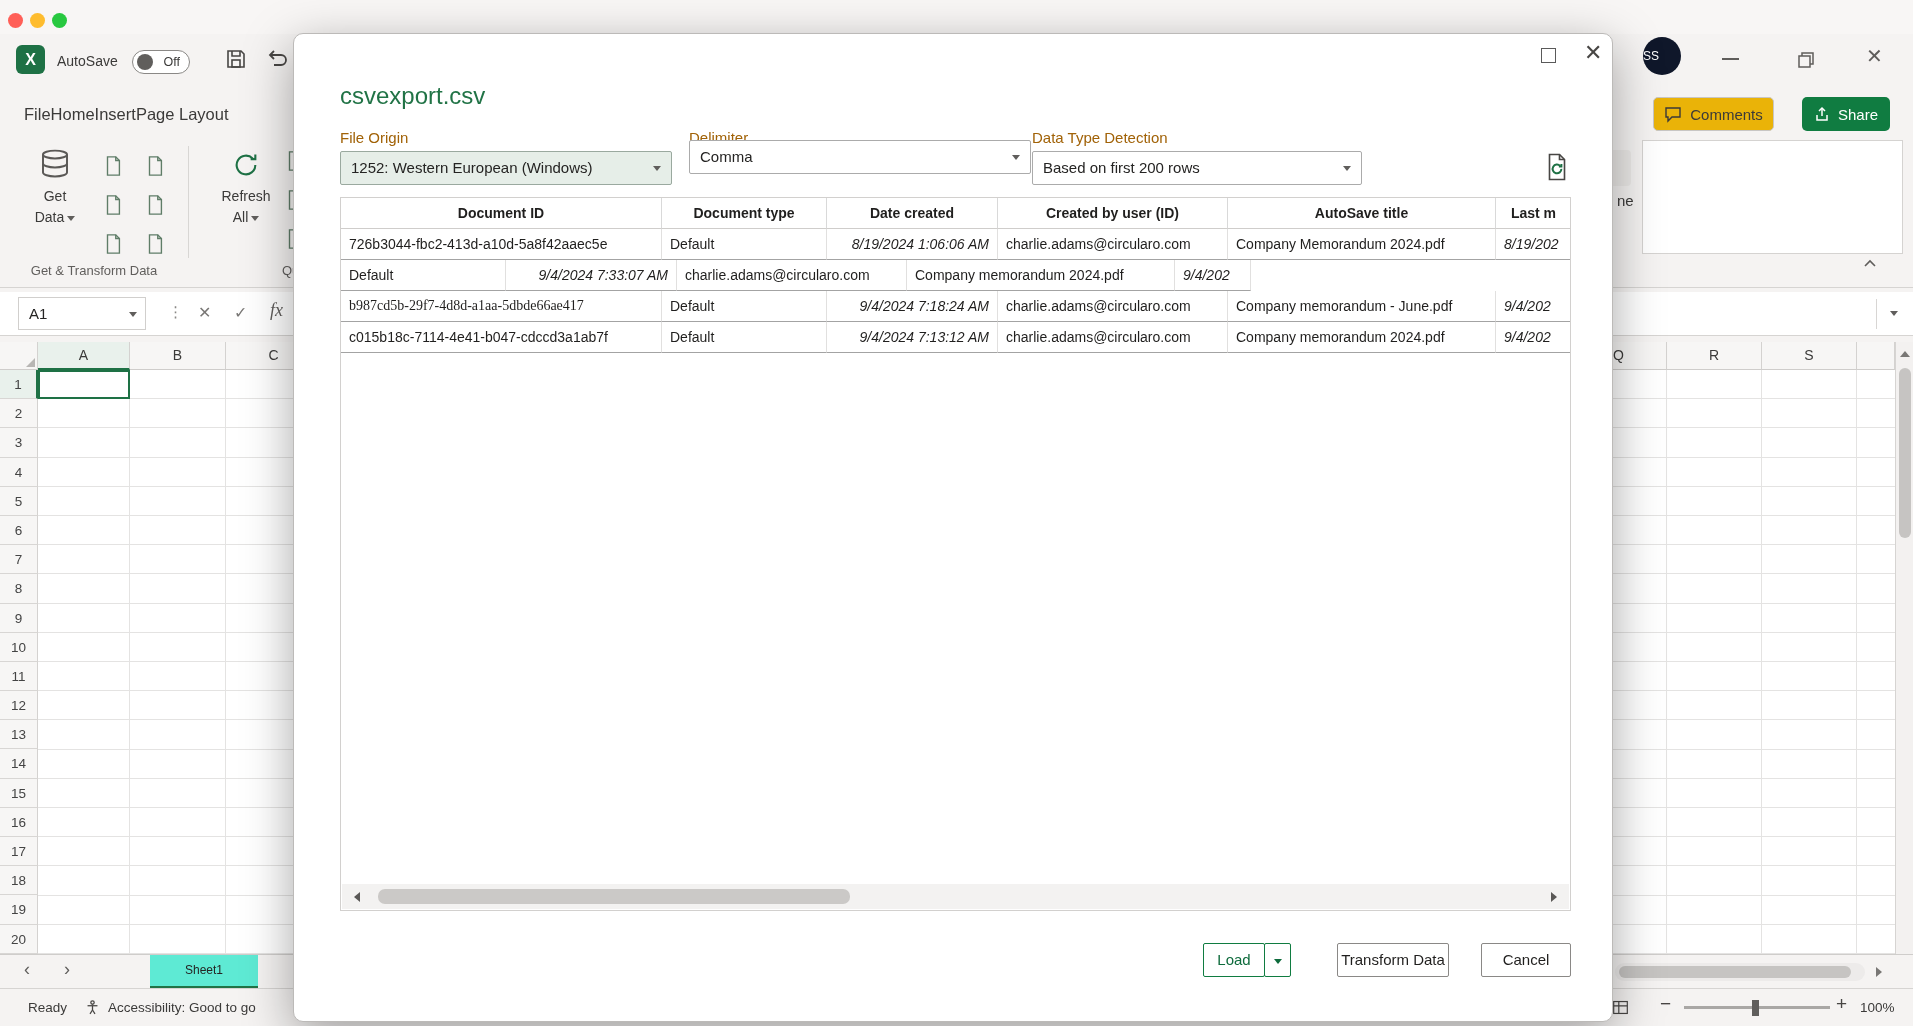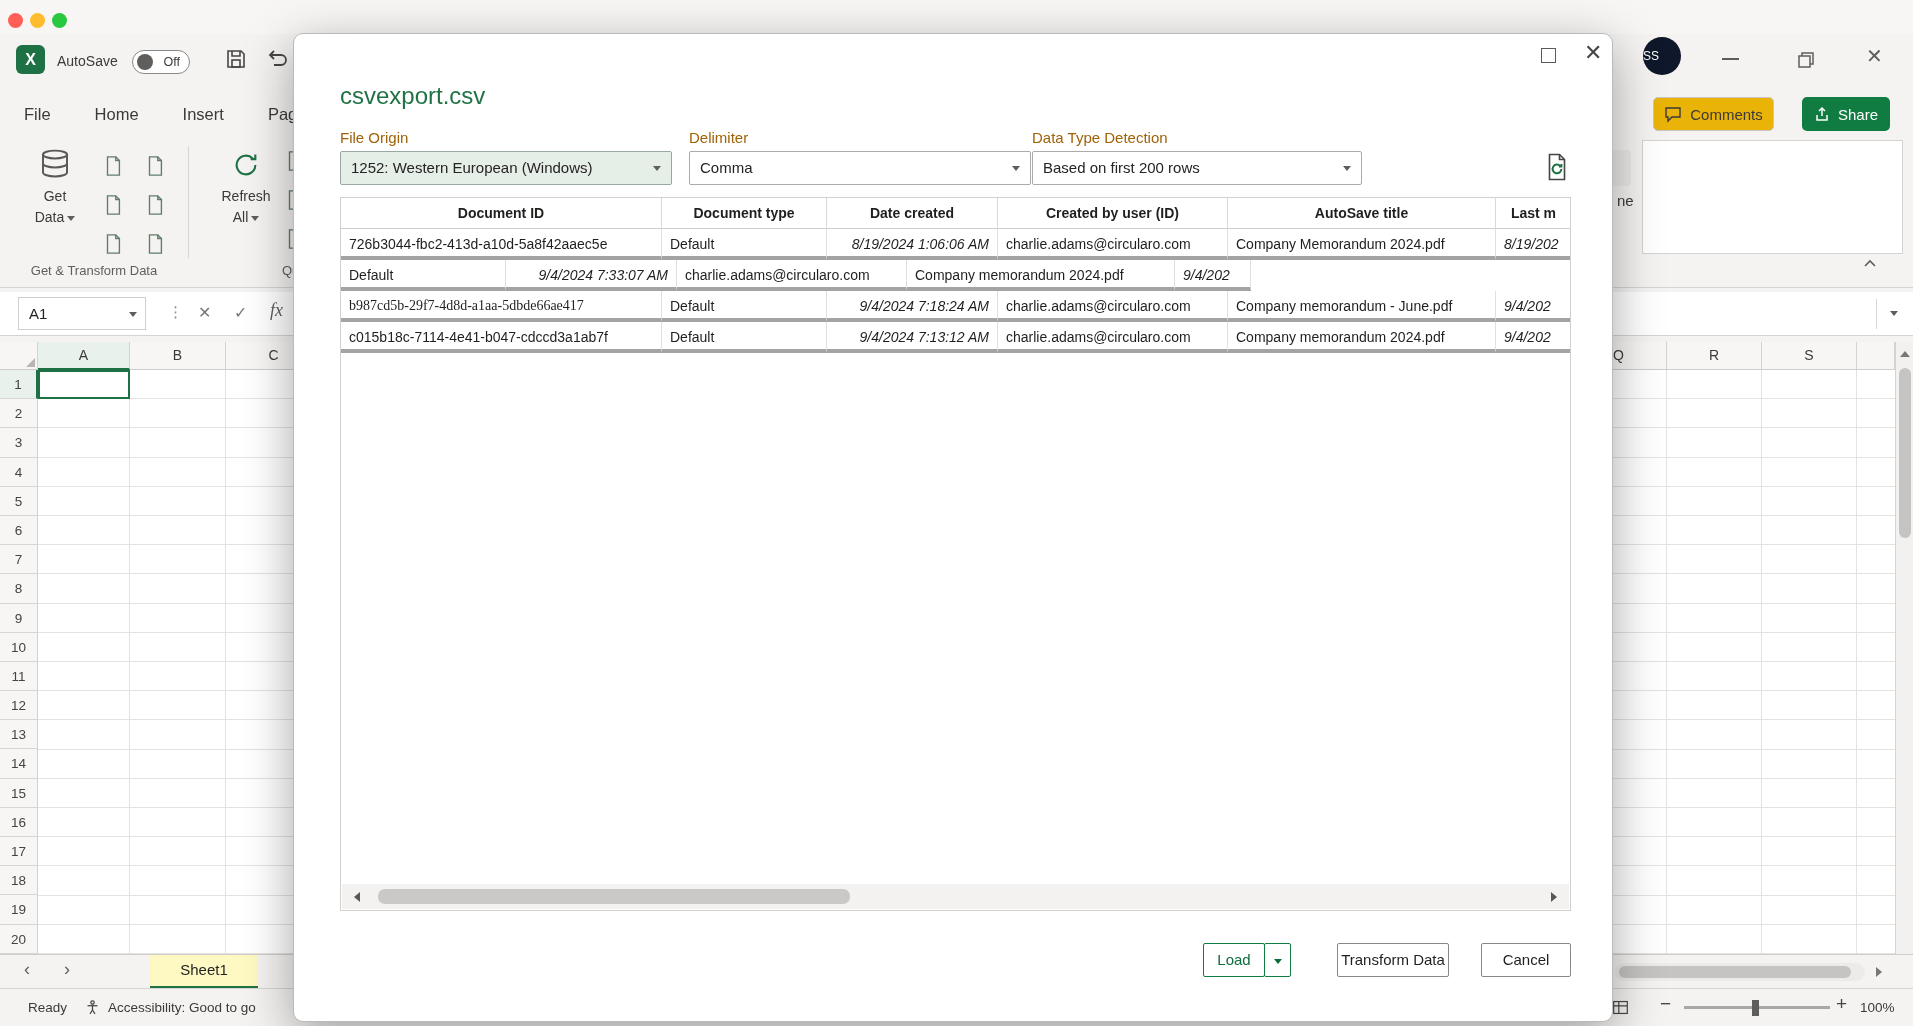--- a/index.html
+++ b/index.html
@@ -4,21 +4,21 @@
 <style>
 *{box-sizing:border-box;margin:0;padding:0}
 html,body{width:1913px;height:1026px}
 body{position:relative;overflow:hidden;background:#f5f3f2;font-family:"Liberation Sans",sans-serif;color:#3b3a39}
 .abs{position:absolute}
 svg{display:block}
 .light{position:absolute;top:13px;width:15px;height:15px;border-radius:50%}
 #autosave-pill{left:132px;top:16px;width:58px;height:24px;border:1px solid #8a8886;border-radius:12px;background:#fff}
 #autosave-knob{position:absolute;left:4px;top:3px;width:16px;height:16px;border-radius:50%;background:#605e5c}
 #autosave-off{position:absolute;right:9px;top:4px;font-size:12.5px;color:#3b3a39}
-#menu-tabs{position:absolute;left:24px;top:0;height:48px;display:flex;align-items:center;gap:44px;font-size:16.5px}
+#menu-tabs{position:absolute;left:24px;top:0;height:48px;display:flex;align-items:center;font-size:16.5px}
 .mtab{color:#3b3a39;white-space:nowrap}
 .btn-chip{display:flex;align-items:center;gap:8px;justify-content:center;border-radius:5px;font-size:15px}
 .ricon{display:flex;align-items:center;justify-content:center}
 .riblabel{font-size:14px;color:#3b3a39;text-align:center;line-height:1.5}
 .grouplabel{font-size:13px;color:#605e5c;text-align:center;white-space:nowrap}
 .caret{display:inline-block;width:0;height:0;border-left:4px solid transparent;border-right:4px solid transparent;border-top:5px solid #605e5c;vertical-align:middle;margin-left:3px}
 #ribbon-icons{display:flex;flex-wrap:wrap;width:84px}
 .gti{width:42px;height:39px}
 .colh{position:absolute;top:342px;height:28px;background:#f7f6f5;border-right:1px solid #d4d2d0;border-bottom:1px solid #cfcdcb;text-align:center;font-size:14px;line-height:26px;color:#3b3a39}
 .colh.act{background:#e9f1ec;border-bottom:2px solid #1e7145}
@@ -29,21 +29,21 @@
 .rowh.act{background:#e9f1ec;border-right:2px solid #1e7145}
 #sel{position:absolute;left:38px;top:0;width:92px;height:29px;border:2px solid #1e7145;background:#fff}
 .tri{position:absolute;width:0;height:0}
 #dialog{left:293px;top:33px;width:1320px;height:989px;background:#fff;border:1px solid #bcbab8;border-radius:10px;box-shadow:0 14px 50px rgba(0,0,0,.35);z-index:20}
 #dialog .lbl{font-size:15px;color:#a16207}
 .combo{position:absolute;height:34px;border:1px solid #ababab;border-radius:2px;background:#fff;font-size:15px;line-height:32px;padding-left:10px;color:#252423;white-space:nowrap;overflow:hidden}
 .combo .caret{position:absolute;right:10px;top:14px;margin:0}
 .combo.green{background:#e6eee8;border-color:#9aa99f}
 #preview{left:46px;top:163px;width:1231px;height:714px;border:1px solid #d2d0ce;background:#fff;overflow:hidden}
 .prow{display:flex;height:31px}
-.pcell{flex:none;height:31px;line-height:30px;padding:0 8px;font-size:14px;color:#201f1e;border-right:1px solid #e1e0df;border-bottom:4px solid #a3a3a3;white-space:nowrap;overflow:hidden}
+.pcell{flex:none;height:31px;line-height:30px;padding:0 8px;font-size:14px;color:#201f1e;border-right:1px solid #e1e0df;border-bottom:1px solid #a3a3a3;white-space:nowrap;overflow:hidden}
 .phead{font-weight:bold;text-align:center;border-right:1px solid #d9d9d9;border-bottom:1px solid #cfcdcb}
 #pv-scroll{position:absolute;left:1px;right:1px;bottom:1px;height:25px;background:#f3f2f1}
 #pv-thumb{position:absolute;left:36px;top:5px;width:472px;height:15px;border-radius:7px;background:#cbc9c7}
 .btn{position:absolute;height:34px;border-radius:2px;background:#fff;font-size:15px;text-align:center;line-height:32px;color:#201f1e}
 </style>
 </head>
 <body>
 
 <div class="abs" style="left:0;top:0;width:1913px;height:34px;background:#f8f6f5">
   <span class="light" style="left:8px;background:#ff5f57"></span>
@@ -256,21 +256,21 @@
 </div>
 
 <div class="abs" style="left:1895px;top:342px;width:18px;height:612px;background:#f3f1f0;border-left:1px solid #d6d4d2">
   <span class="tri" style="left:4px;top:9px;border-left:5px solid transparent;border-right:5px solid transparent;border-bottom:6px solid #797775"></span>
   <div style="position:absolute;left:3px;top:26px;width:12px;height:170px;border-radius:6px;background:#c6c4c2"></div>
 </div>
 
 <div class="abs" style="left:0;top:954px;width:1913px;height:34px;border-top:1px solid #cfcdcb;background:#f5f3f2">
   <span class="abs" style="left:24px;top:4px;font-size:18px;color:#5f5d5b">‹</span>
   <span class="abs" style="left:64px;top:4px;font-size:18px;color:#5f5d5b">›</span>
-  <div class="abs" style="left:150px;top:0;width:108px;height:34px;text-align:center;line-height:30px;font-size:15px;color:#252423;border-bottom:3px solid #217346;background:#fef9c3">Sheet1</div>
+  <div class="abs" style="left:150px;top:0;width:108px;height:34px;text-align:center;line-height:30px;font-size:12px;color:#252423;border-bottom:3px solid #217346;background:#5eead4">Sheet1</div>
   <div class="abs" style="left:1615px;top:8px;width:250px;height:18px;border-radius:9px;background:#edebea">
     <div style="position:absolute;left:4px;top:3px;width:232px;height:12px;border-radius:6px;background:#c6c4c2"></div>
   </div>
   <span class="tri" style="left:1876px;top:12px;border-top:5px solid transparent;border-bottom:5px solid transparent;border-left:6px solid #797775"></span>
 </div>
 
 <div class="abs" style="left:0;top:988px;width:1913px;height:38px;border-top:1px solid #d6d4d2;background:#f5f3f2">
   <span class="abs" style="left:28px;top:11px;font-size:13.5px">Ready</span>
   <span class="abs" style="left:84px;top:10px;color:#484644">
       <svg width="17" height="17" viewBox="0 0 24 24" fill="none" stroke="currentColor" stroke-width="1.8">
@@ -301,21 +301,21 @@
   <div class="abs" style="left:46px;top:48px;font-size:24px;color:#217346">csvexport.csv</div>
 
   <div class="abs lbl" style="left:46px;top:95px">File Origin</div>
   <div class="abs lbl" style="left:395px;top:95px">Delimiter</div>
   <div class="abs lbl" style="left:738px;top:95px">Data Type Detection</div>
 
   <div class="combo green" style="left:46px;top:117px;width:332px">
     <span>1252: Western European (Windows)</span>
     <span class="caret"></span>
   </div>
-  <div class="combo" style="left:395px;top:117px;width:342px">
+  <div class="combo" style="left:395px;top:106px;width:342px">
     <span>Comma</span>
     <span class="caret"></span>
   </div>
   <div class="combo" style="left:738px;top:117px;width:330px">
     <span>Based on first 200 rows</span>
     <span class="caret"></span>
   </div>
 
   <span class="abs" style="left:1248px;top:118px;color:#484644">
     <svg width="30" height="30" viewBox="0 0 24 24" fill="none" stroke="currentColor" stroke-width="1.3">

